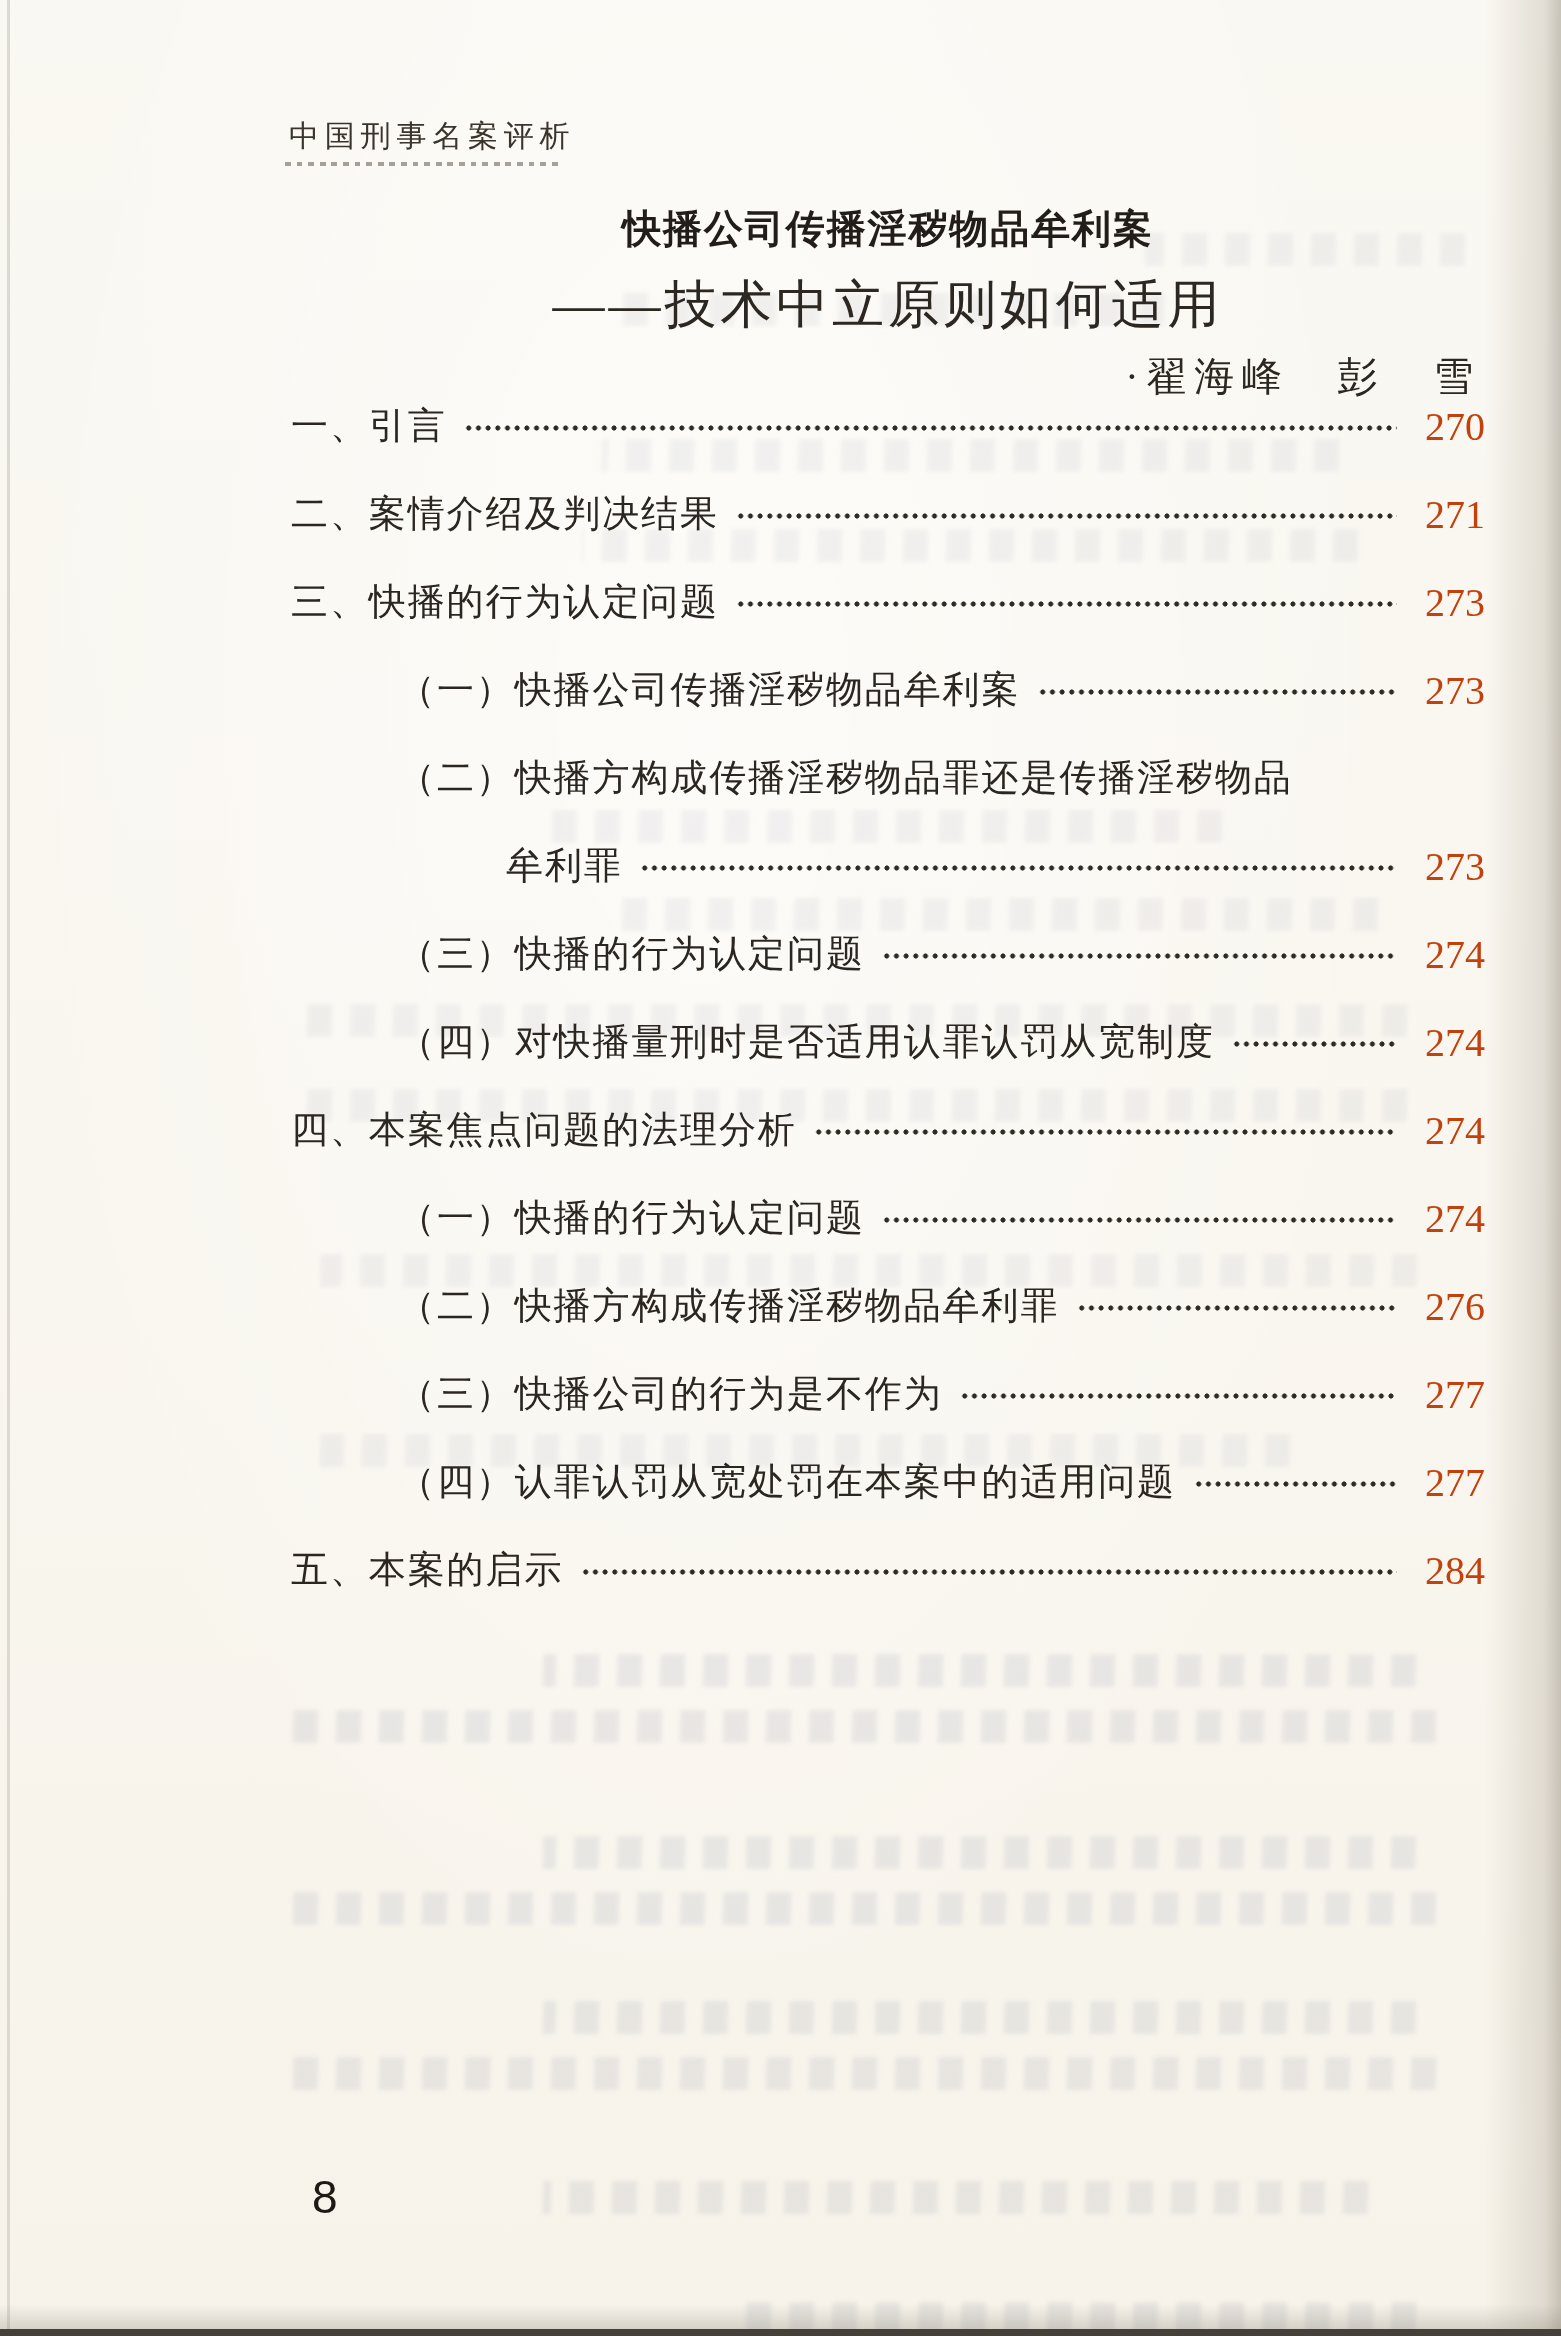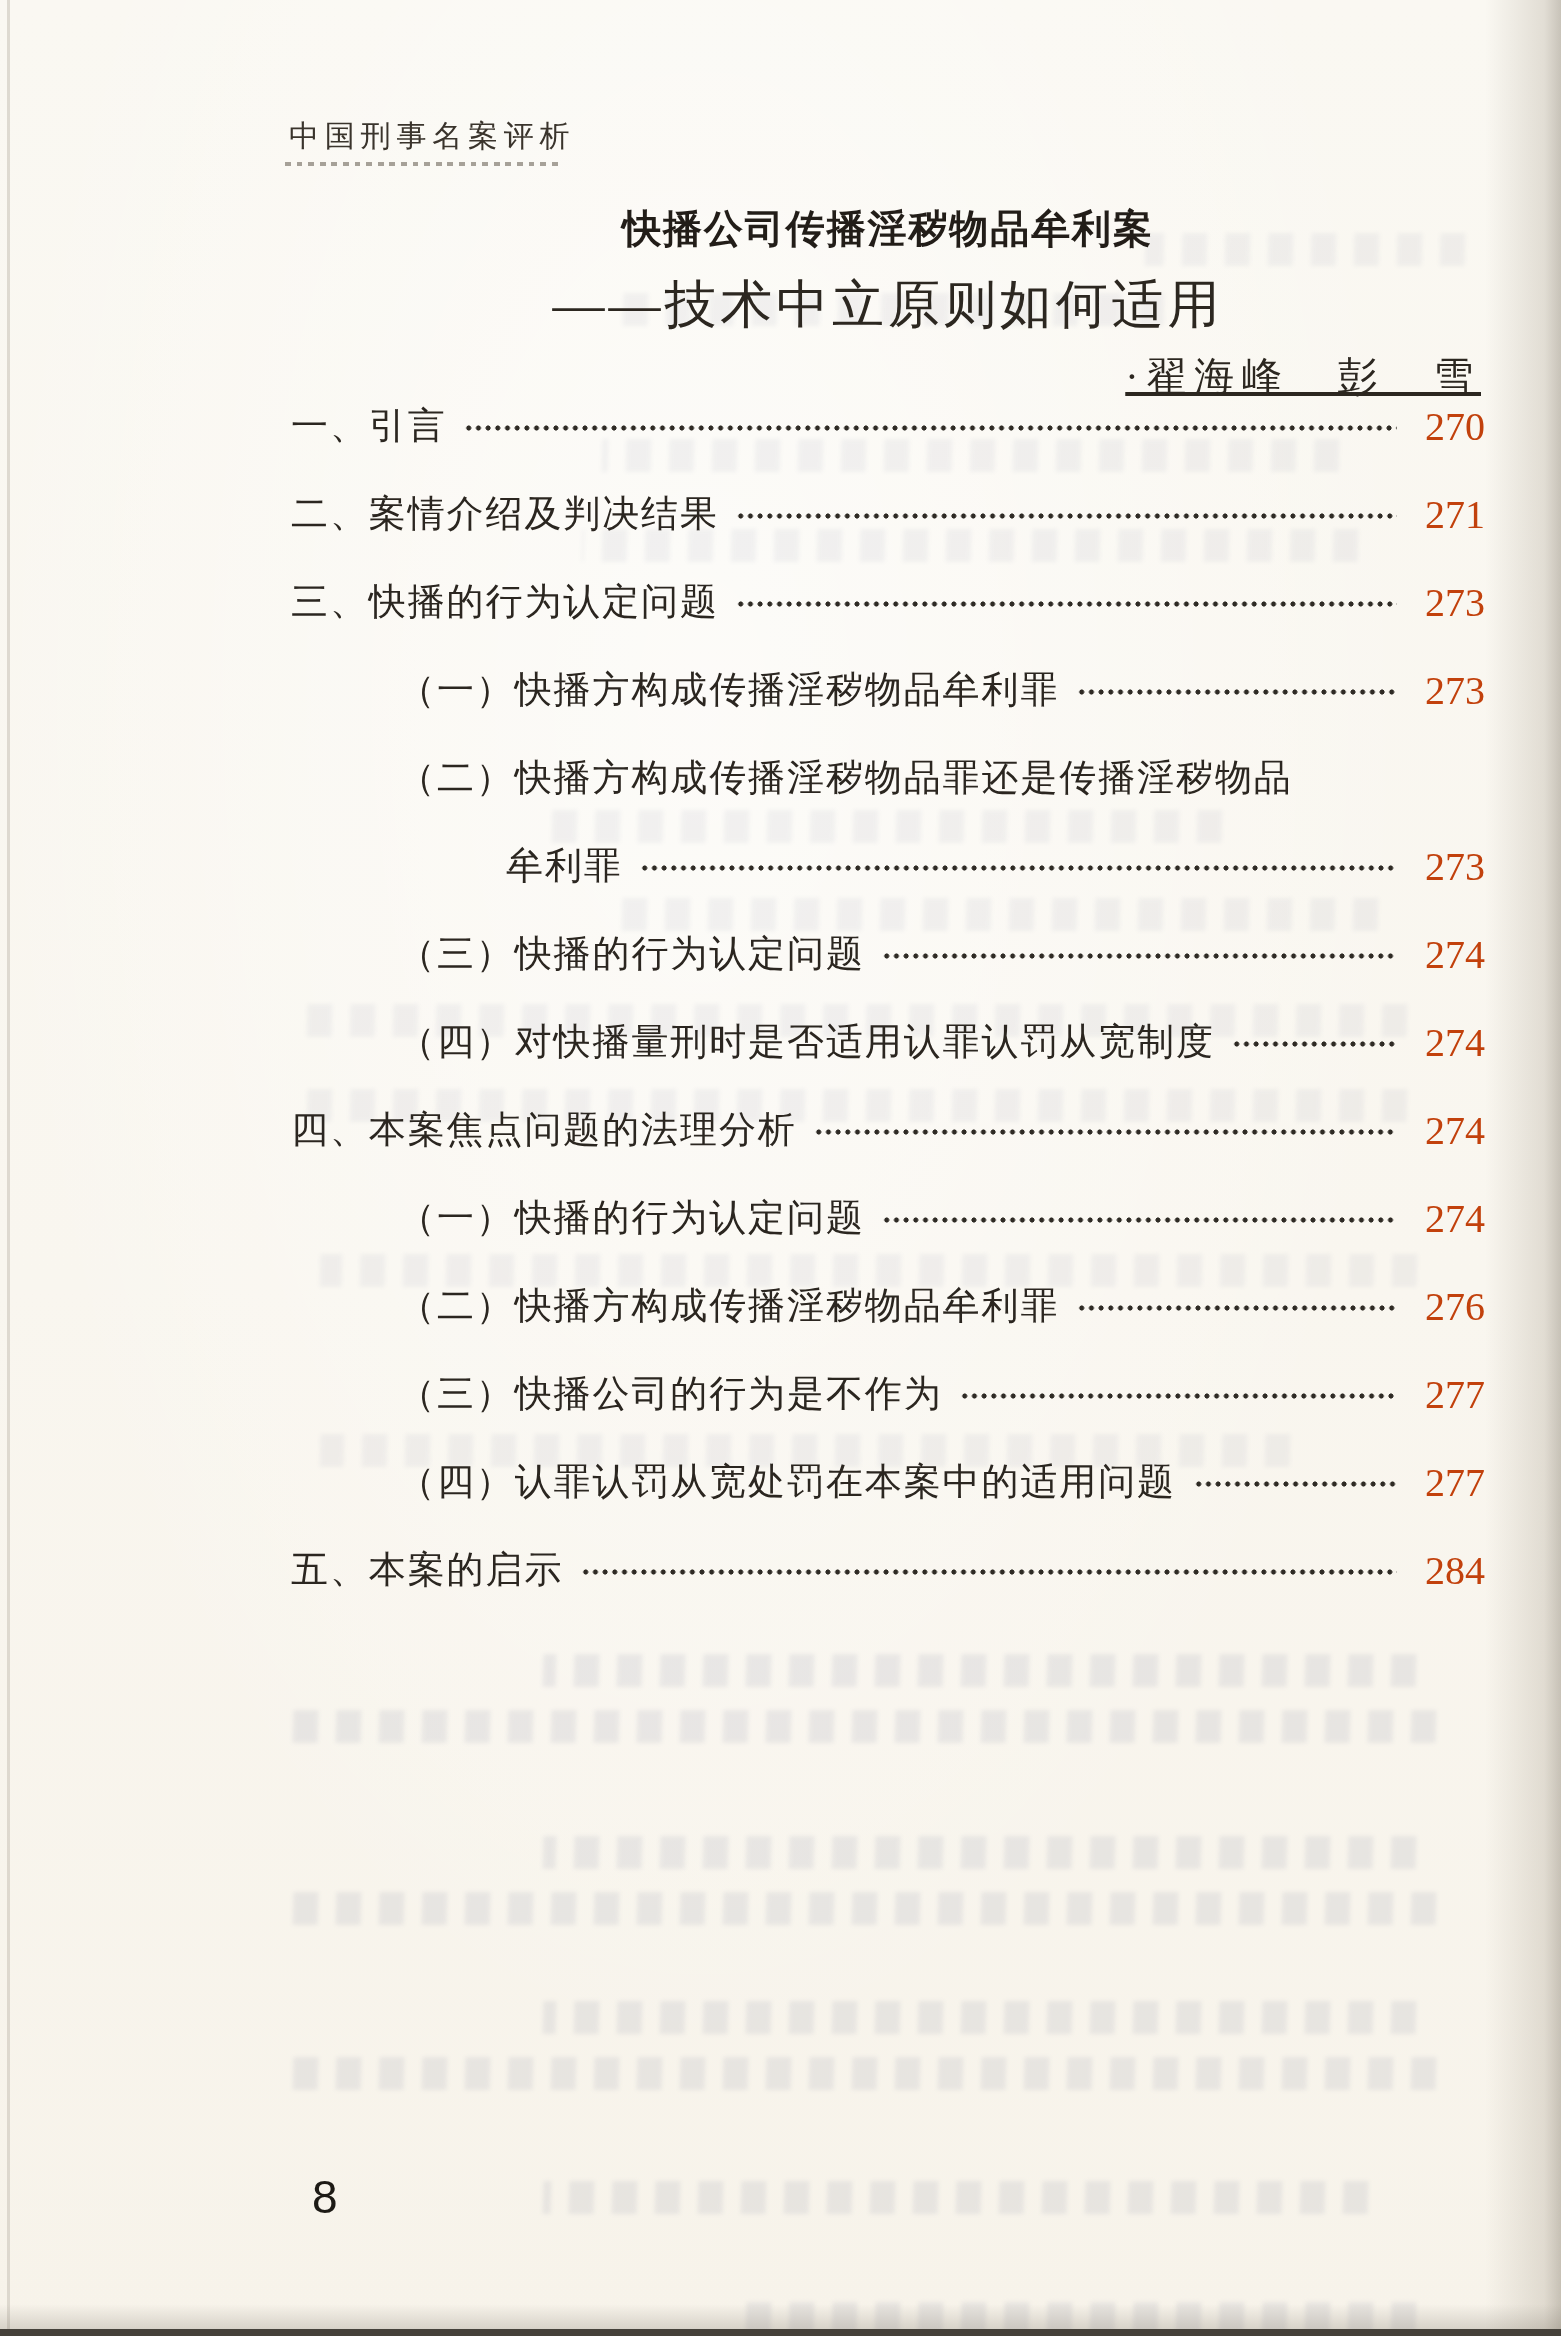--- a/index.html
+++ b/index.html
@@ -26,21 +26,21 @@
   .header-rule{position:absolute;left:285px;top:162px;width:274px;height:3.9px;
     background:repeating-linear-gradient(90deg,#918b81 0 5.8px,rgba(0,0,0,0) 5.8px 11.6px);
     opacity:.8;}
 
   
   .headings{position:absolute;left:291px;top:208px;width:1194px;text-align:center;}
   .article-title{font-family:"Liberation Sans","DejaVu Sans",sans-serif;
     font-weight:bold;font-size:39px;letter-spacing:1.9px;color:#221d18;line-height:1.1;}
   .article-subtitle{margin-top:25px;font-size:52px;letter-spacing:3.9px;color:#2c2720;line-height:1.1;}
   .byline{position:absolute;left:291px;top:349px;width:1190px;text-align:right;
-    font-size:40px;letter-spacing:7.8px;color:#2c2720;text-decoration:underline;}
+    font-size:40px;letter-spacing:7.8px;color:#2c2720;}
 
   
   .toc{position:absolute;left:291px;top:382px;width:1194px;}
   .toc-row{height:88px;display:flex;align-items:center;font-size:37px;color:#2b2620;}
   .toc-row .toc-label{white-space:nowrap;letter-spacing:1.9px;text-align:center;}
   .toc-row.lvl2{padding-left:107px;}
   .toc-row.lvl3{padding-left:215px;}
   .leader{flex:1;align-self:stretch;margin:0 13.6px 0 15.5px;
     background-image:radial-gradient(circle,#2e2a24 2.2px,rgba(0,0,0,0) 2.8px);
     background-size:9.7px 9.7px;background-repeat:repeat-x;background-position:1.9px 52%;}
@@ -98,21 +98,21 @@
     <span class="toc-label">二、案情介绍及判决结果</span>
     <span class="leader"></span>
     <span class="toc-page">271</span>
   </div>
   <div class="toc-row lvl1">
     <span class="toc-label">三、快播的行为认定问题</span>
     <span class="leader"></span>
     <span class="toc-page">273</span>
   </div>
   <div class="toc-row lvl2">
-    <span class="toc-label">（一）快播方构成传播淫秽物品牟利罪</span>
+    <span class="toc-label">（一）快播公司传播淫秽物品牟利案</span>
     <span class="leader"></span>
     <span class="toc-page">273</span>
   </div>
   <div class="toc-row lvl2 no-leader">
     <span class="toc-label">（二）快播方构成传播淫秽物品罪还是传播淫秽物品</span>
 
   </div>
   <div class="toc-row lvl3">
     <span class="toc-label">牟利罪</span>
     <span class="leader"></span>

